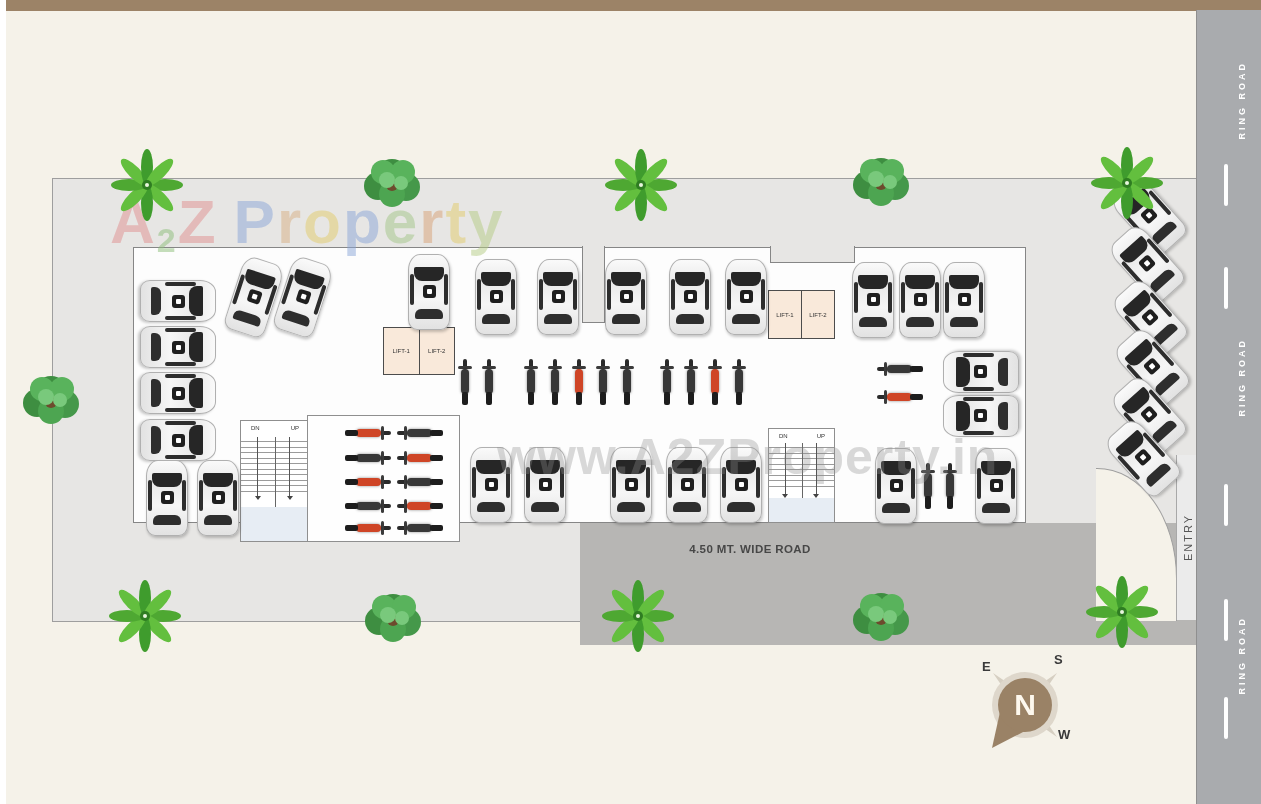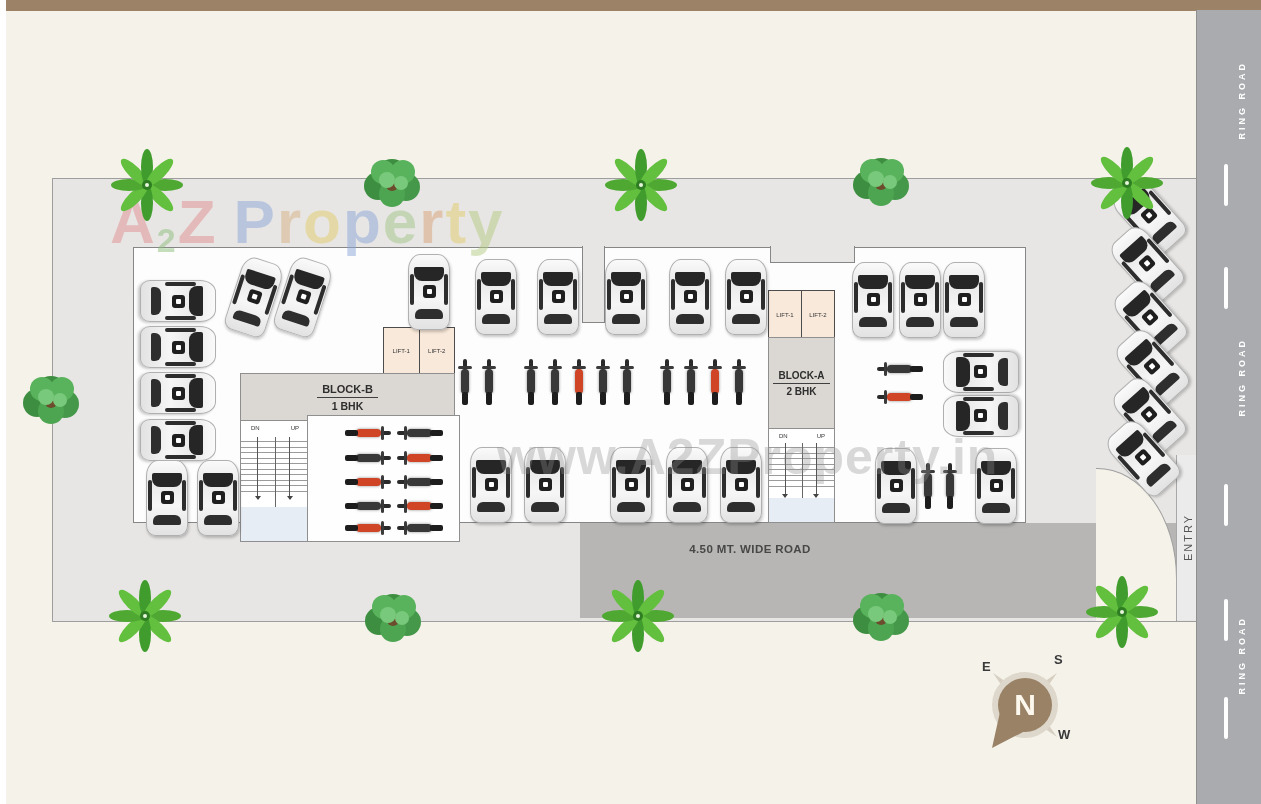--- a/index.html
+++ b/index.html
@@ -4,21 +4,21 @@
 <style>
   html,body{margin:0;padding:0;background:#ffffff;}
   .scene{position:relative;width:1261px;height:804px;overflow:hidden;
          font-family:"Liberation Sans",sans-serif;background:#ffffff;}
   .abs{position:absolute;}
 
   
   .top-bar{left:6px;top:0;width:1255px;height:11px;background:#9c8367;z-index:3;}
   .cream-bg{left:6px;top:11px;width:1255px;height:793px;background:#f5f2e9;z-index:0;}
   .plot{left:52px;top:178px;width:1144px;height:442px;background:#e7e6e4;border:1px solid #9e9e9e;z-index:1;}
-  .road-area{left:580px;top:523px;width:616px;height:95px;background:#b7b6b4;z-index:2;}
+  .road-area{left:580px;top:523px;width:616px;height:122px;background:#b7b6b4;z-index:2;}
   .road-label{position:absolute;left:30px;top:20px;width:280px;text-align:center;
               font-size:11.5px;font-weight:bold;color:#474747;letter-spacing:.4px;}
   .corner-blob{left:1096px;top:468px;width:80px;height:152px;background:#f5f2e9;
                border-top-right-radius:80px 110px;border-top:1.5px solid #9e9e9e;
                border-right:1.5px solid #9e9e9e;z-index:3;}
   .entry-strip{left:1176px;top:455px;width:22px;height:165px;background:#ebebeb;
                border-left:1px solid #a8a8a8;border-right:1px solid #a8a8a8;z-index:4;
                display:flex;align-items:center;justify-content:center;}
   .entry-strip span{writing-mode:vertical-rl;transform:rotate(180deg);
                font-size:11px;color:#555;letter-spacing:2px;}
@@ -143,42 +143,34 @@
   </div>
 
   <div class="abs building"></div>
   <div class="abs notch notch1"></div>
   <div class="abs notch notch2"></div>
 
   <div class="abs lifts lifts-b">
     <div class="cell">LIFT-1</div>
     <div class="cell">LIFT-2</div>
   </div>
-  <div class="abs block-label label-b">
-    <span class="l1">BLOCK-B</span>
-    <span class="l2">1 BHK</span>
-  </div>
   <div class="abs stair stair-b">
     <span class="dn">DN</span>
     <span class="up">UP</span>
     <i class="treads"></i>
     <i class="mid"></i>
     <i class="gl a"></i>
       <i class="gl b"></i>
     <i class="landing"></i>
   </div>
   <div class="abs bike-room"></div>
 
   <div class="abs lifts lifts-a">
     <div class="cell">LIFT-1</div>
     <div class="cell">LIFT-2</div>
-  </div>
-  <div class="abs block-label label-a">
-    <span class="l1">BLOCK-A</span>
-    <span class="l2">2 BHK</span>
   </div>
   <div class="abs stair stair-a">
     <span class="dn">DN</span>
     <span class="up">UP</span>
     <i class="treads"></i>
     <i class="mid"></i>
     <i class="gl a"></i>
       <i class="gl b"></i>
     <i class="landing"></i>
   </div>

